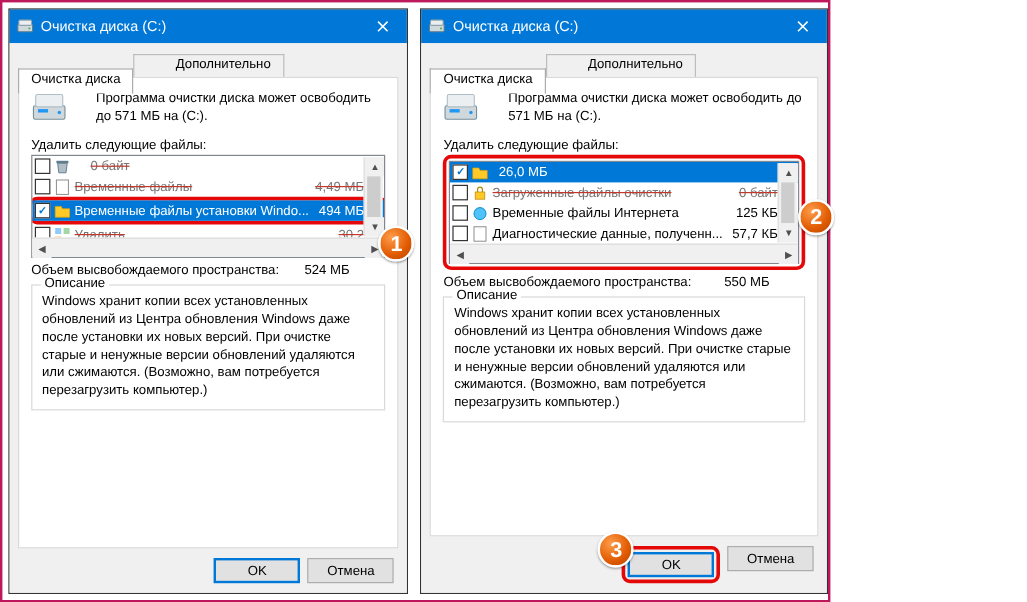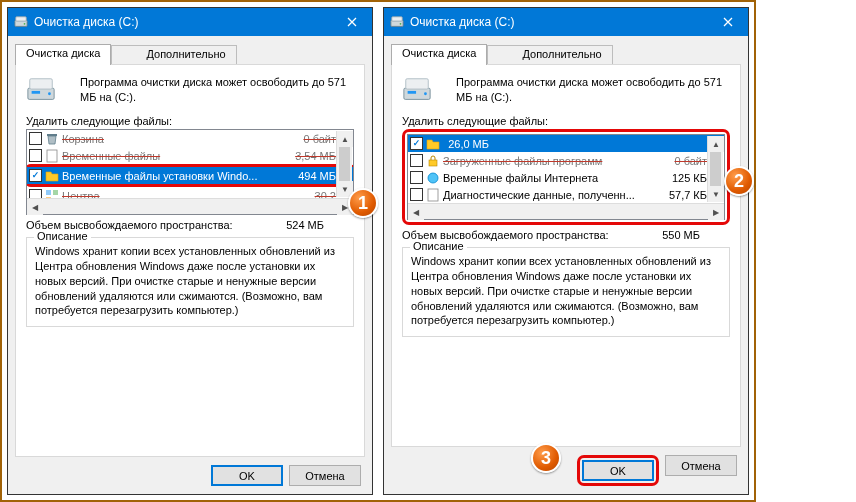--- a/index.html
+++ b/index.html
@@ -1,25 +1,25 @@
 <!DOCTYPE html>
 <html><head>
 <meta charset="utf-8">
 <style>
   * { box-sizing: border-box; margin: 0; padding: 0; }
   body { font-family: "Segoe UI", Tahoma, sans-serif; font-size: 11px; background: #fff; }
-  .canvas { width: 756px; height: 502px; border: 2px solid #a16207; background: #fff; position: relative; display: flex; gap: 10px; padding: 5px; }
+  .canvas { width: 692px; height: 502px; border: 2px solid #be185d; background: #fff; position: relative; display: flex; gap: 10px; padding: 5px; }
   .wnd { flex: 1; display: flex; flex-direction: column; border: 1px solid #333; background: #ececec; position: relative; }
   .titlebar { height: 28px; background: #0178d7; color: #fff; display: flex; align-items: center; padding: 0 6px; font-size: 12px; }
   .titlebar-icon { width: 14px; height: 14px; margin-right: 6px; display: inline-flex; }
   .titlebar-spacer { flex: 1; }
   .titlebar-x { width: 40px; height: 28px; display: flex; align-items: center; justify-content: center; margin: 0 -6px 0 4px; }
   .body { flex: 1; background: #f0f0f0; padding: 7px 7px 6px 7px; display: flex; flex-direction: column; }
   .tabstrip { display: flex; height: 21px; }
-  .tab { background: #fff; border: 1px solid #d9d9d9; border-bottom: none; padding: 2px 10px 0 10px; font-size: 11px; position: relative; top: 1px; }
+  .tab { background: #fff; border: 1px solid #d9d9d9; border-bottom: none; padding: 2px 10px 0 10px; font-size: 11px; position: relative; top: 14px; }
   .tab.inactive { background: #f0f0f0; border-color: #bdbdbd; top: 2px; height: 19px; padding-left: 34px; }
   .tab.active { z-index: 2; border-color: #acacac; }
   .tabpanel { background: #fff; border: 1px solid #d9d9d9; flex: 1; padding: 10px 10px 8px 10px; display: flex; flex-direction: column; }
   .info-row { display: flex; gap: 24px; margin-bottom: 8px; }
   .drive-icon { width: 30px; height: 30px; flex-shrink: 0; }
   .info-text { font-size: 11px; line-height: 1.35; }
   .del-label { font-size: 11px; margin: 2px 0 0 0; }
   .list-wrap { position: relative; margin-top: 2px; }
   .list-wrap.hl { border: 3px solid #e40808; border-radius: 7px; padding: 2px; }
   .filebox { border: 1px solid #828790; background: #fff; height: 86px; display: flex; flex-direction: column; position: relative; }
@@ -95,32 +95,31 @@
           <div class="filebox">
             <div class="file-rows">
               <div class="file-row dim">
                 <span class="cb"></span>
                 <span class="ficon">
                     <svg viewBox="0 0 14 14">
                       <path d="M3 4h8l-1 8H4z" fill="#b0bec5" stroke="#607d8b" stroke-width="0.8"></path>
                       <rect x="2" y="2" width="10" height="2" fill="#607d8b"></rect>
                     </svg>
                   </span>
-                <span class="fname">Корзина</span>
                 <span class="fsize">0 байт</span>
               </div>
               <div class="file-row dim">
                 <span class="cb"></span>
                 <span class="ficon">
                     <svg viewBox="0 0 14 14">
                       <rect x="2" y="1" width="10" height="12" fill="#fff" stroke="#888" stroke-width="0.8"></rect>
                     </svg>
                   </span>
                 <span class="fname">Временные файлы</span>
-                <span class="fsize">3,54 МБ</span>
+                <span class="fsize">4,49 МБ</span>
               </div>
               <div class="list-wrap hl" style="margin:0 -3px; padding:0;">
                 <div class="file-row sel">
                   <span class="cb checked"></span>
                   <span class="ficon">
                       <svg viewBox="0 0 14 14">
                         <path d="M1 3h5l1 2h6v7H1z" fill="#ffca28" stroke="#e6a100" stroke-width="0.6"></path>
                       </svg>
                     </span>
                   <span class="fname">Временные файлы установки Windo...</span>
@@ -129,21 +128,21 @@
               </div>
               <div class="file-row dim">
                 <span class="cb"></span>
                 <span class="ficon">
                     <svg viewBox="0 0 14 14">
                       <rect x="1" y="1" width="5" height="5" fill="#90caf9"></rect>
                       <rect x="8" y="1" width="5" height="5" fill="#a5d6a7"></rect>
                       <rect x="1" y="8" width="5" height="5" fill="#ffcc80"></rect>
                     </svg>
                   </span>
-                <span class="fname">Центра</span>
+                <span class="fname">Удалить</span>
                 <span class="fsize">30,2</span>
               </div>
             </div>
             <div class="scroll-y">
               <div class="sbtn">▲</div>
               <div class="thumb-v"></div>
               <div class="sbtn">▼</div>
             </div>
             <div class="scroll-x">
               <div class="sbtn">◀</div>
@@ -225,21 +224,21 @@
                 <span class="fsize">26,0 МБ</span>
               </div>
               <div class="file-row dim">
                 <span class="cb"></span>
                 <span class="ficon">
                     <svg viewBox="0 0 14 14">
                       <rect x="3" y="6" width="8" height="6" fill="#ffca28" stroke="#b88700" stroke-width="0.6"></rect>
                       <path d="M5 6V4a2 2 0 0 1 4 0v2" fill="none" stroke="#b88700" stroke-width="1"></path>
                     </svg>
                   </span>
-                <span class="fname">Загруженные файлы программ</span>
+                <span class="fname">Загруженные файлы очистки</span>
                 <span class="fsize">0 байт</span>
               </div>
               <div class="file-row">
                 <span class="cb"></span>
                 <span class="ficon">
                     <svg viewBox="0 0 14 14">
                       <circle cx="7" cy="7" r="5" fill="#4fc3f7" stroke="#0288d1" stroke-width="0.8"></circle>
                     </svg>
                   </span>
                 <span class="fname">Временные файлы Интернета</span>

